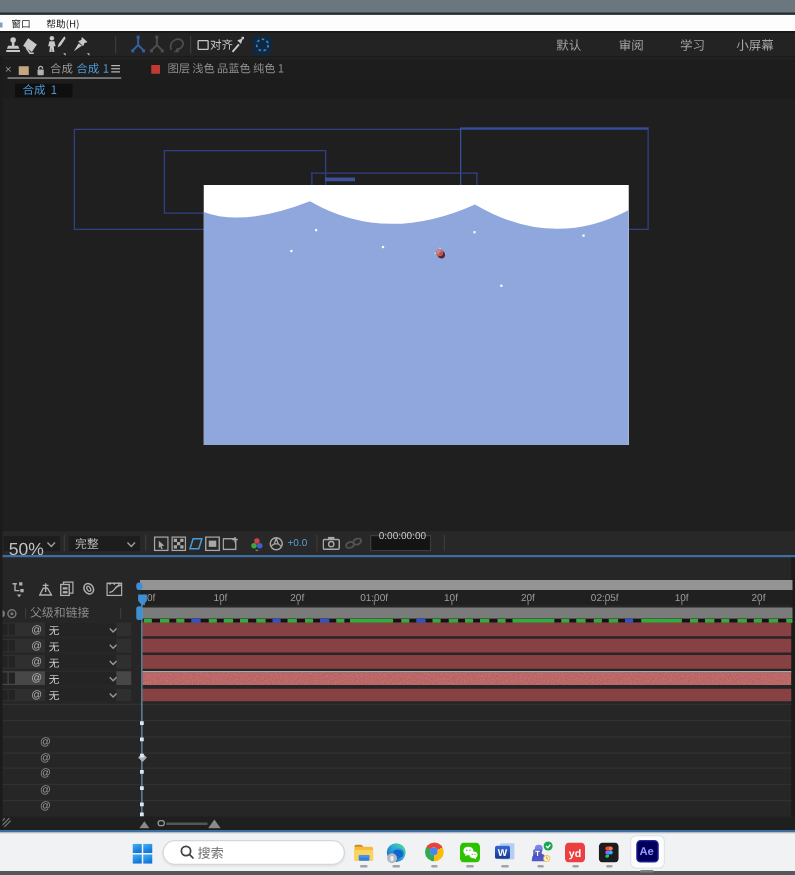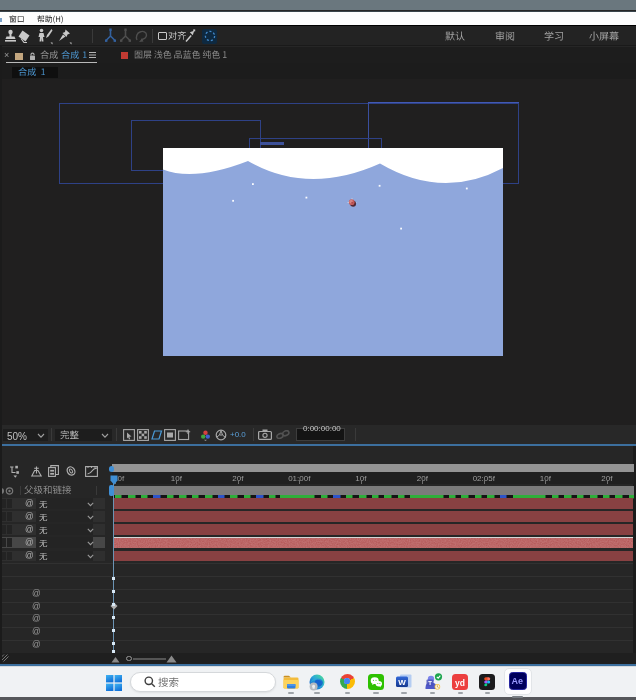--- a/index.html
+++ b/index.html
@@ -171,21 +171,21 @@
 <path d="M0 -5.5 L1.2 -1.2 L5.5 0 L1.2 1.2 L0 5.5 L-1.2 1.2 L-5.5 0 L-1.2 -1.2 Z" fill="#e8ecf5" opacity="0.9"></path>
 <circle cx="1.2" cy="1.4" r="3.2" fill="#532733"></circle>
           <circle cx="-0.3" cy="-0.3" r="3.1" fill="#c25b5b"></circle>
 <circle cx="-1" cy="-1" r="2" fill="#d68383"></circle>
           <circle cx="0.2" cy="0.2" r="1" fill="#b04848"></circle>
         </g>
       </svg>
     </div>
 <div class="ab" style="left:0;top:425px;width:636px;height:19px;background:#282828"></div>
 <div class="ab" style="left:3px;top:428.5px;width:44.5px;height:12px;background:#1d1d1d"></div>
-<div class="t" style="left:7px;top:430.5px;font-size:10px;color:#c0c0c0">50%</div>
+<div class="t" style="left:7px;top:430.5px;font-size:14px;color:#c0c0c0">50%</div>
 <svg class="ab" style="left:37px;top:432.5px" width="8" height="6">
       <path d="M1 1 L4 4.2 L7 1" stroke="#a0a0a0" stroke-width="1.1" fill="none"></path>
     </svg>
 <div class="ab" style="left:51px;top:428px;width:1px;height:13px;background:#3a3a3a"></div>
 <div class="ab" style="left:55px;top:428.5px;width:56.5px;height:12px;background:#1d1d1d"></div>
 <div class="ab" style="left:59.5px;top:430px">
       <svg width="20" height="13" style="display:block">
         <g transform="translate(0,8.4)">
           <path fill="#bbbbbb" d="M2.2 -5.2V-4.5H7.3V-5.2ZM0.5 -3.4V-2.8H3.1C3 -1.1 2.6 -0.2 0.4 0.2C0.6 0.3 0.7 0.6 0.8 0.8C3.2 0.3 3.7 -0.8 3.8 -2.8H5.5V-0.4C5.5 0.4 5.7 0.6 6.6 0.6C6.8 0.6 7.9 0.6 8 0.6C8.8 0.6 9 0.3 9.1 -1.0C8.9 -1.1 8.6 -1.2 8.4 -1.3C8.4 -0.2 8.4 -0 8 -0.0C7.7 -0 6.8 -0 6.7 -0.0C6.3 -0 6.2 -0.1 6.2 -0.4V-2.8H9.0V-3.4ZM4 -7.9C4.2 -7.6 4.4 -7.2 4.5 -6.9H0.8V-4.8H1.5V-6.2H8.0V-4.8H8.7V-6.9H5.3C5.2 -7.2 4.9 -7.7 4.7 -8.1Z M11.5 -1.7V-0.1H9.9V0.5H18.6V-0.1H14.6V-0.9H17.3V-1.4H14.6V-2.2H18.0V-2.8H10.6V-2.2H13.9V-0.1H12.2V-1.7ZM10.3 -6.4V-4.7H11.7C11.3 -4.2 10.5 -3.7 9.9 -3.4C10 -3.3 10.2 -3.1 10.3 -3.0C10.8 -3.2 11.5 -3.7 11.9 -4.2V-3.0H12.6V-4.3C13 -4 13.5 -3.7 13.8 -3.4L14.1 -3.9C13.9 -4.1 13.3 -4.5 12.8 -4.7L12.6 -4.3V-4.7H14.1V-6.4H12.6V-6.8H14.4V-7.4H12.6V-8.0H11.9V-7.4H10.0V-6.8H11.9V-6.4ZM10.9 -5.9H11.9V-5.2H10.9ZM12.6 -5.9H13.5V-5.2H12.6ZM15.6 -6.3H17.2C17.1 -5.8 16.8 -5.3 16.5 -4.9C16.1 -5.3 15.8 -5.8 15.6 -6.3ZM15.6 -8.0C15.3 -7 14.8 -6.1 14.2 -5.6C14.3 -5.4 14.6 -5.2 14.7 -5.1C14.9 -5.3 15.1 -5.5 15.2 -5.7C15.4 -5.3 15.7 -4.9 16.1 -4.5C15.6 -4 14.9 -3.7 14.2 -3.5C14.3 -3.3 14.6 -3.1 14.6 -2.9C15.4 -3.2 16 -3.6 16.5 -4.0C17 -3.6 17.5 -3.2 18.2 -2.9C18.3 -3.1 18.5 -3.4 18.6 -3.5C18 -3.7 17.4 -4 16.9 -4.4C17.4 -4.9 17.7 -5.6 17.9 -6.3H18.5V-6.9H15.9C16 -7.2 16.1 -7.5 16.2 -7.8Z"></path>
         </g>

